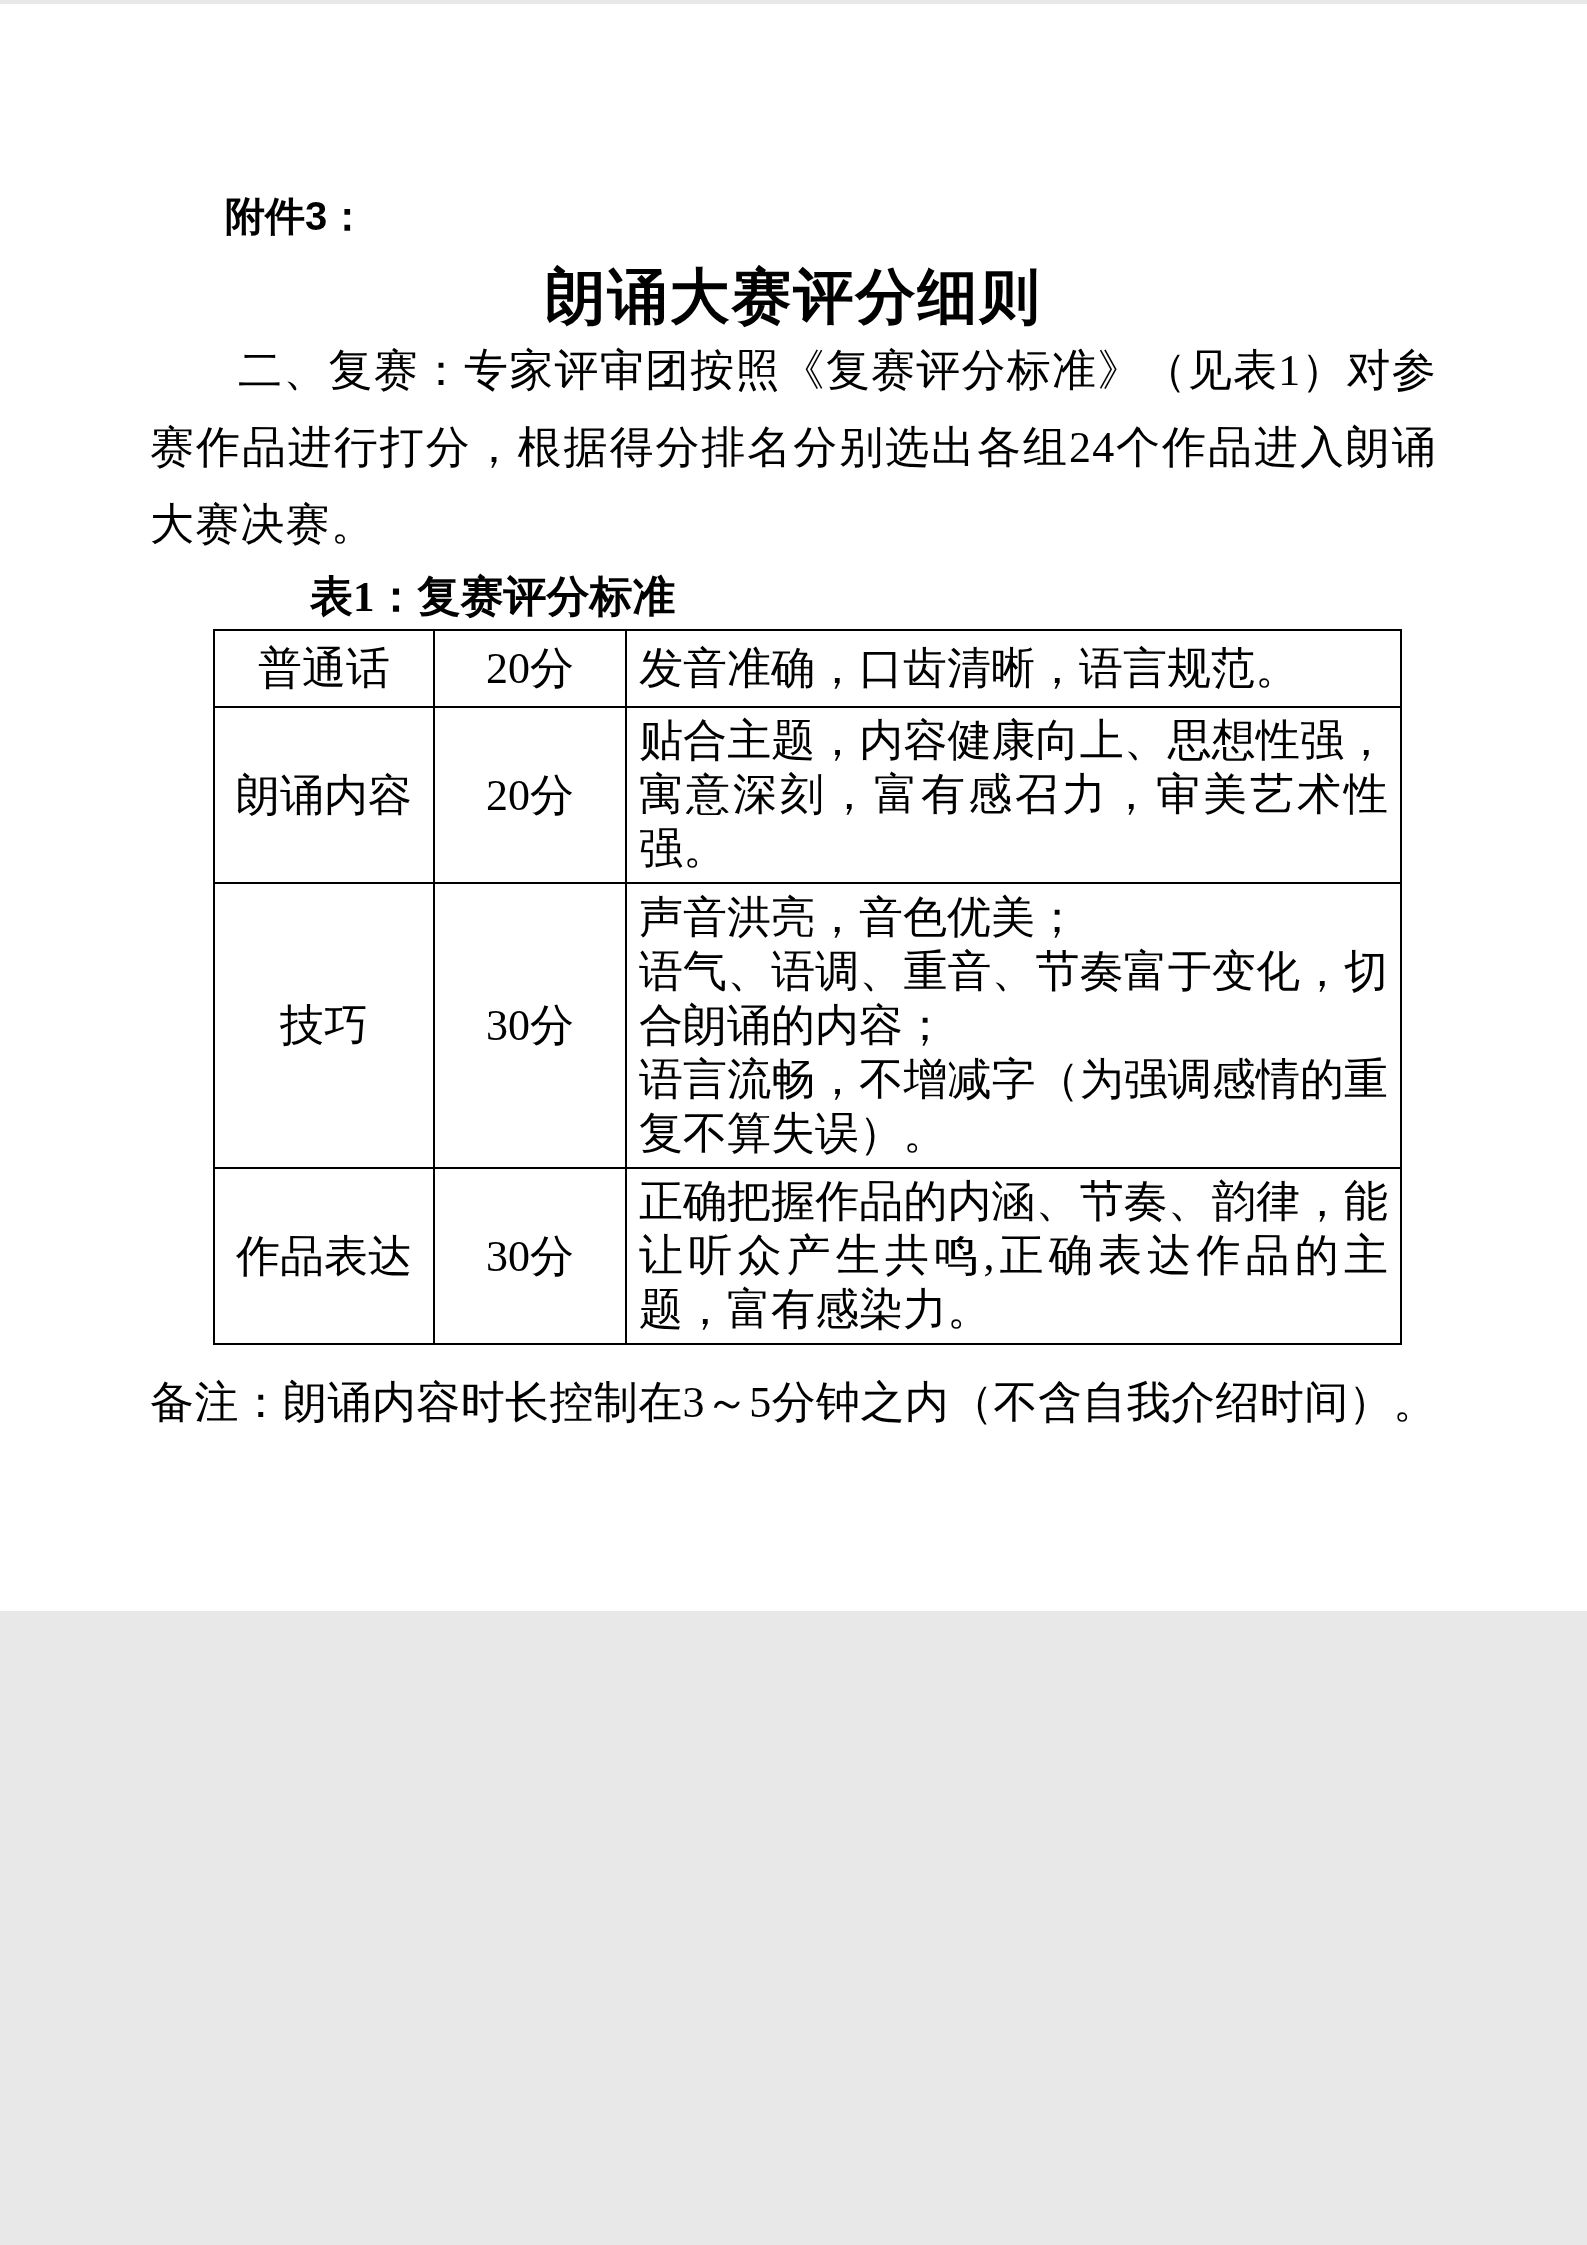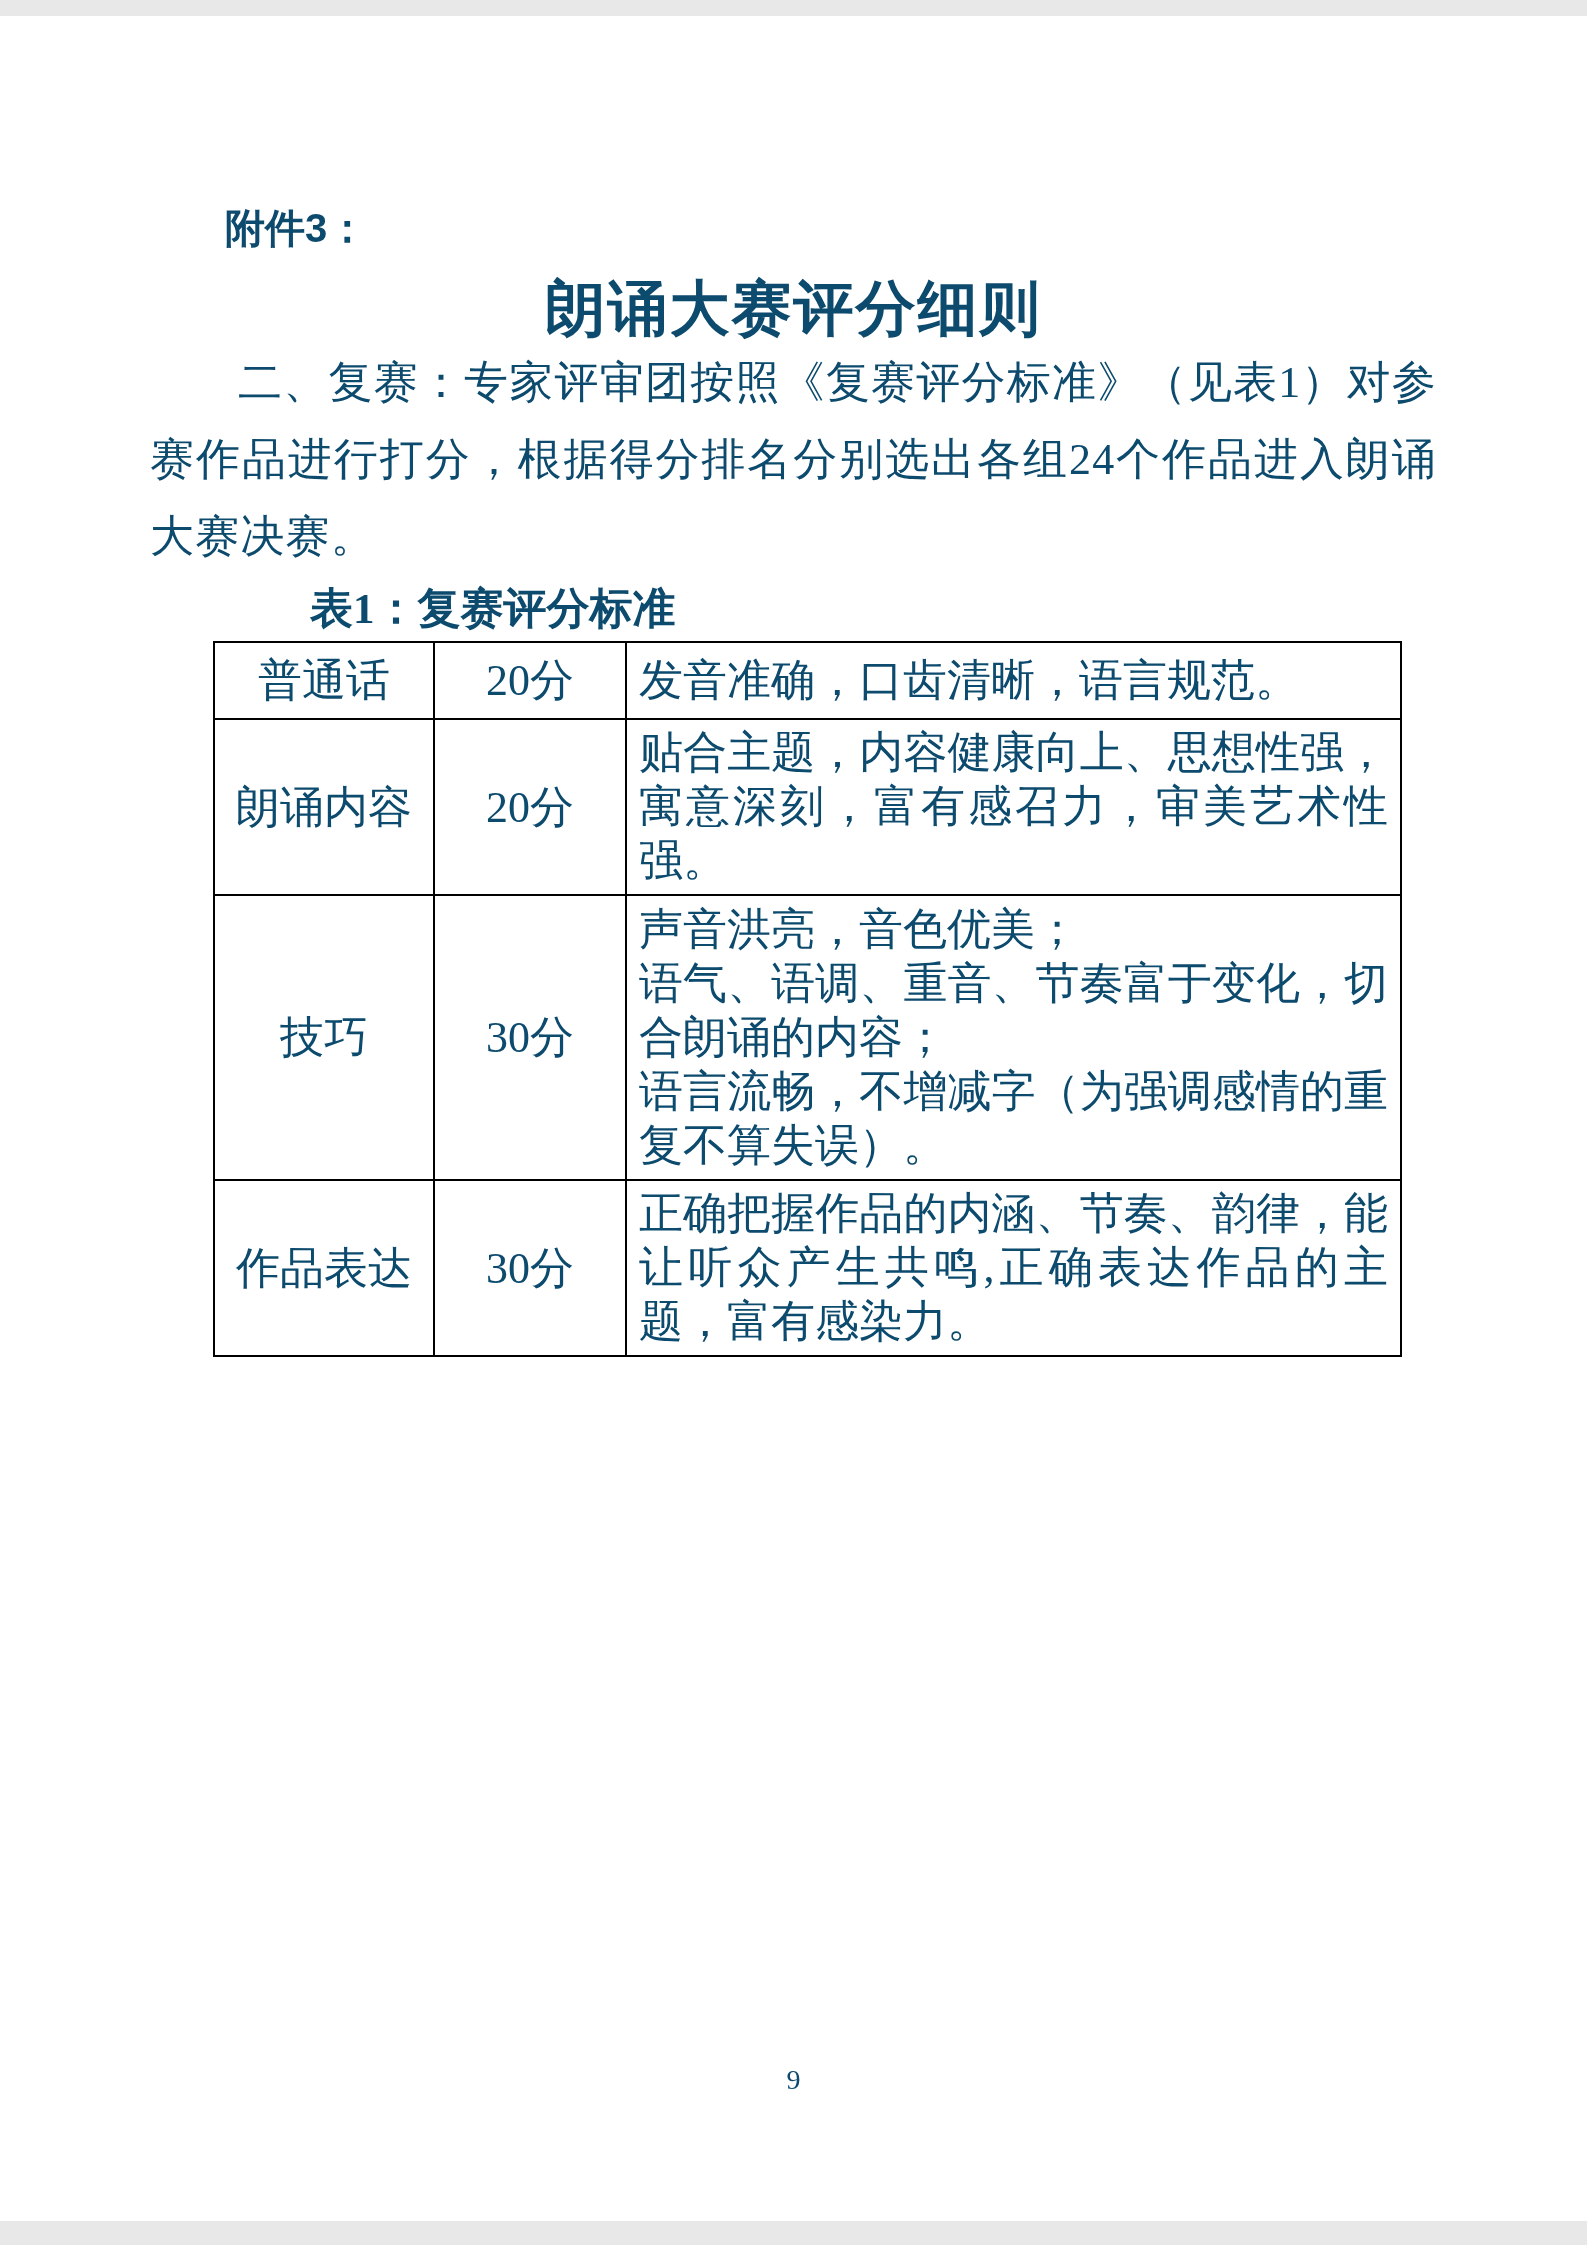--- a/index.html
+++ b/index.html
@@ -1,21 +1,21 @@
 <!DOCTYPE html>
 <html><head>
 <meta charset="utf-8">
 <style>
   html,body { margin:0; padding:0; background:#e8e8e8; }
   .page {
     position:relative;
-    width:1587px; height:2205px;
-    margin:16px auto;
+    width:1587px; height:1607px;
+    margin:4px auto;
     background:#ffffff;
-    color:#0c4a6e;
+    color:#000000;
     font-family:"Liberation Serif","DejaVu Serif",serif;
     overflow:hidden;
     box-sizing:border-box;
   }
   .content { padding:188px 150px 0 150px; }
 
   .attach-label {
     font-family:"Liberation Sans","DejaVu Sans",sans-serif;
     font-weight:700;
     font-size:40px;
@@ -139,16 +139,17 @@
 语言流畅，不增减字（为强调感情的重复不算失误）。</td>
         </tr>
         <tr class="row-4">
           <td class="cell-center">作品表达</td>
           <td class="cell-center">30分</td>
           <td class="criteria-cell">正确把握作品的内涵、节奏、韵律，能让听众产生共鸣,正确表达作品的主题，富有感染力。</td>
         </tr>
       </tbody>
     </table>
 
+    <div class="note-line">备注：朗诵内容时长控制在3～5分钟之内（不含自我介绍时间）。</div>
   </div>
 
   <div class="page-number">9</div>
 </div>
 
 </body></html>

